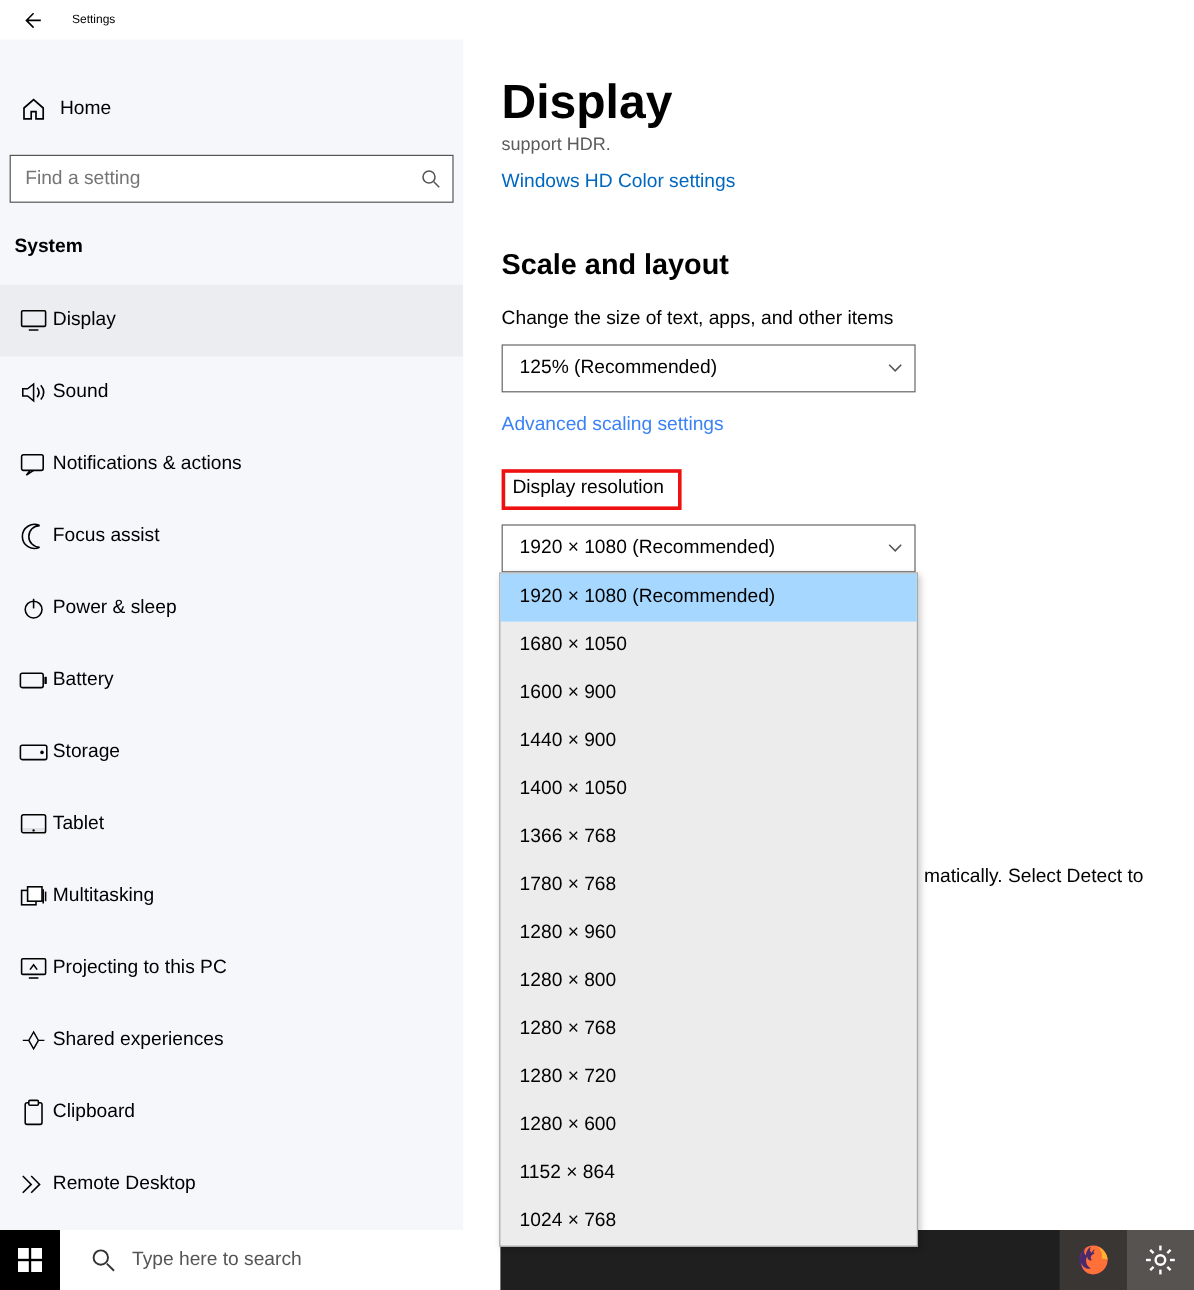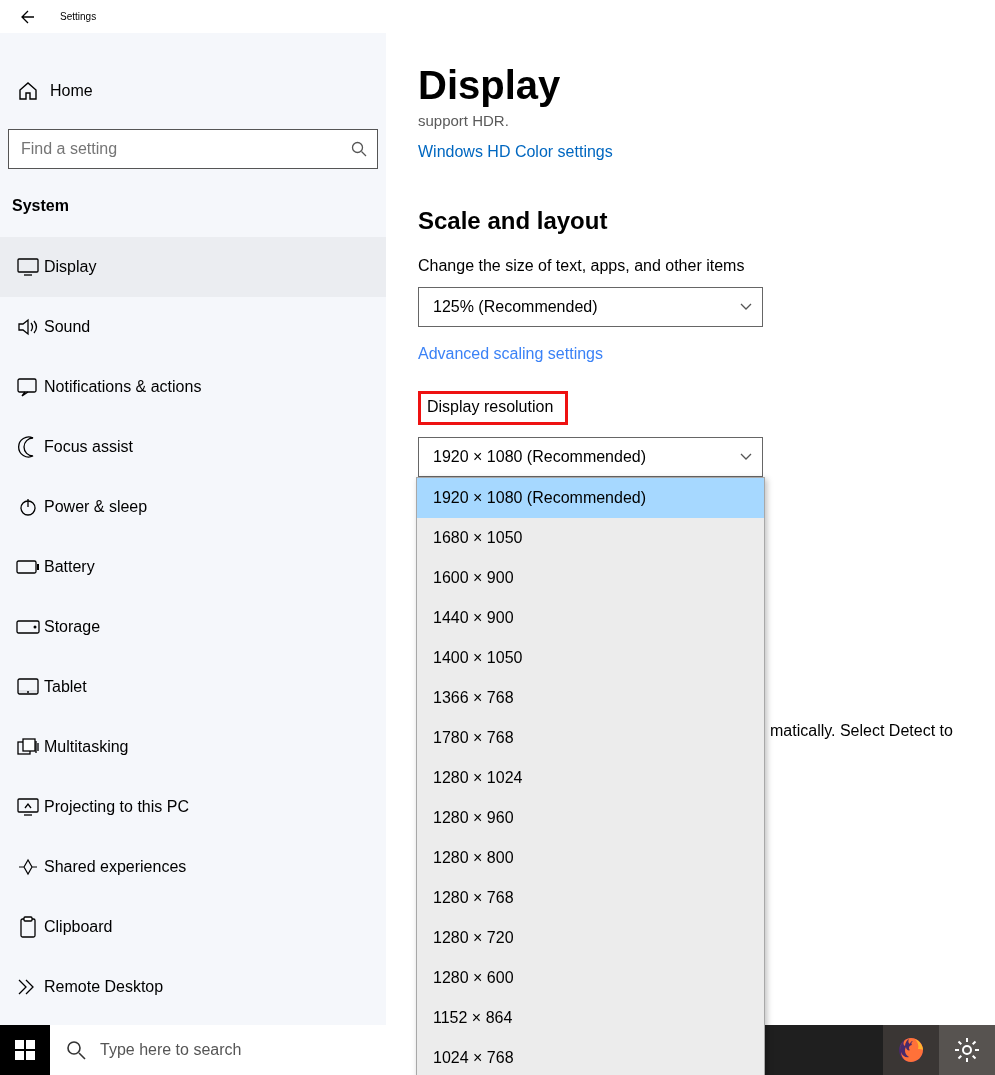--- a/index.html
+++ b/index.html
@@ -29,21 +29,21 @@
   .label { font-size:16px; margin-top:22px; display:block; }
   .label-hl { display:inline-block; border:3px solid #e11; padding:4px 12px 6px 6px; font-size:16px; margin-top:28px; }
   .combo { margin-top:12px; width:345px; height:40px; border:1px solid #666; display:flex; align-items:center; padding:0 10px 0 14px; font-size:16px; justify-content:space-between; }
   .combo .chev { font-size:12px; color:#555; }
   .dropdown { position:absolute; left:416px; top:477px; width:349px; background:#ececec; border:1px solid #a8a8a8; box-shadow:2px 2px 6px rgba(0,0,0,0.25); z-index:5; }
   .dropdown .opt { height:40px; display:flex; align-items:center; padding-left:16px; font-size:16px; }
   .dropdown .opt.sel { background:#a6d8ff; }
   .obscured { color:#000; font-size:16px; position:absolute; left:770px; top:720px; width:210px; line-height:1.4; }
   .taskbar { position:absolute; left:0; bottom:0; width:995px; height:50px; background:#1f1f1f; display:flex; align-items:center; z-index:3; }
   .startbtn { width:50px; height:50px; background:#000; display:flex; align-items:center; justify-content:center; }
-  .searchbar { flex-basis:367px; height:50px; background:#fff; display:flex; align-items:center; padding-left:16px; font-size:16px; color:#555; gap:14px;}
+  .searchbar { flex-basis:367px; height:50px; background:#fff; display:flex; align-items:center; padding-left:26px; font-size:16px; color:#555; gap:14px;}
   .tb-gap { flex:1; }
   .tb-icon { width:56px; height:50px; display:flex; align-items:center; justify-content:center; }
   svg { overflow:visible; }
 </style>
 </head>
 <body>
 
 <div class="app">
 
   <div class="topbar">
@@ -244,23 +244,20 @@
         <span>1440 × 900</span>
       </div>
     <div class="opt">
         <span>1400 × 1050</span>
       </div>
     <div class="opt">
         <span>1366 × 768</span>
       </div>
     <div class="opt">
         <span>1780 × 768</span>
-      </div>
-    <div class="opt">
-        <span>1280 × 1024</span>
       </div>
     <div class="opt">
         <span>1280 × 960</span>
       </div>
     <div class="opt">
         <span>1280 × 800</span>
       </div>
     <div class="opt">
         <span>1280 × 768</span>
       </div>

